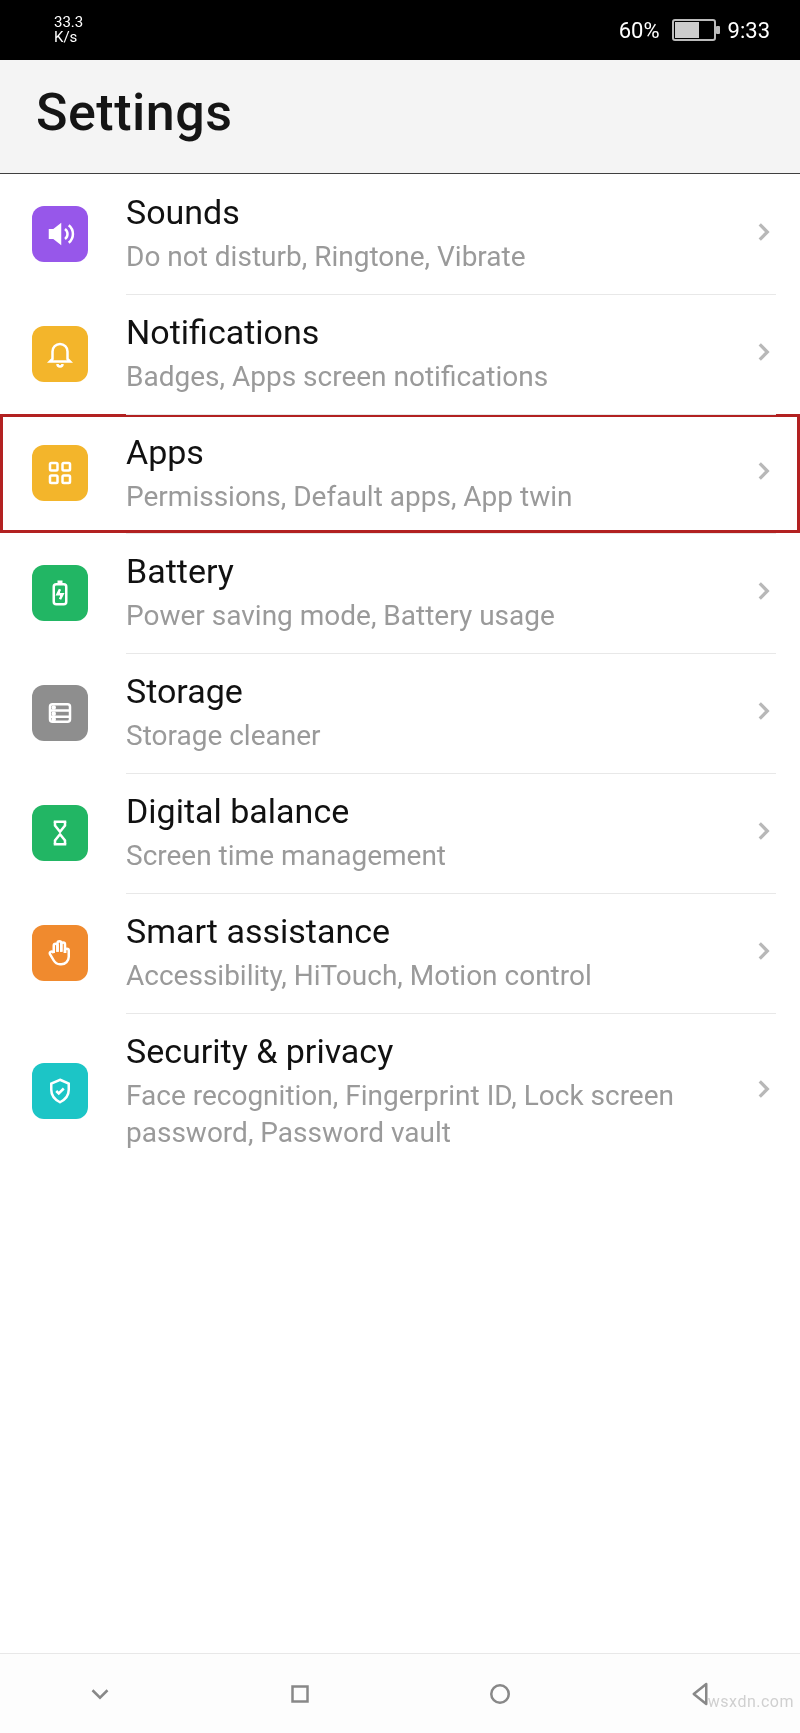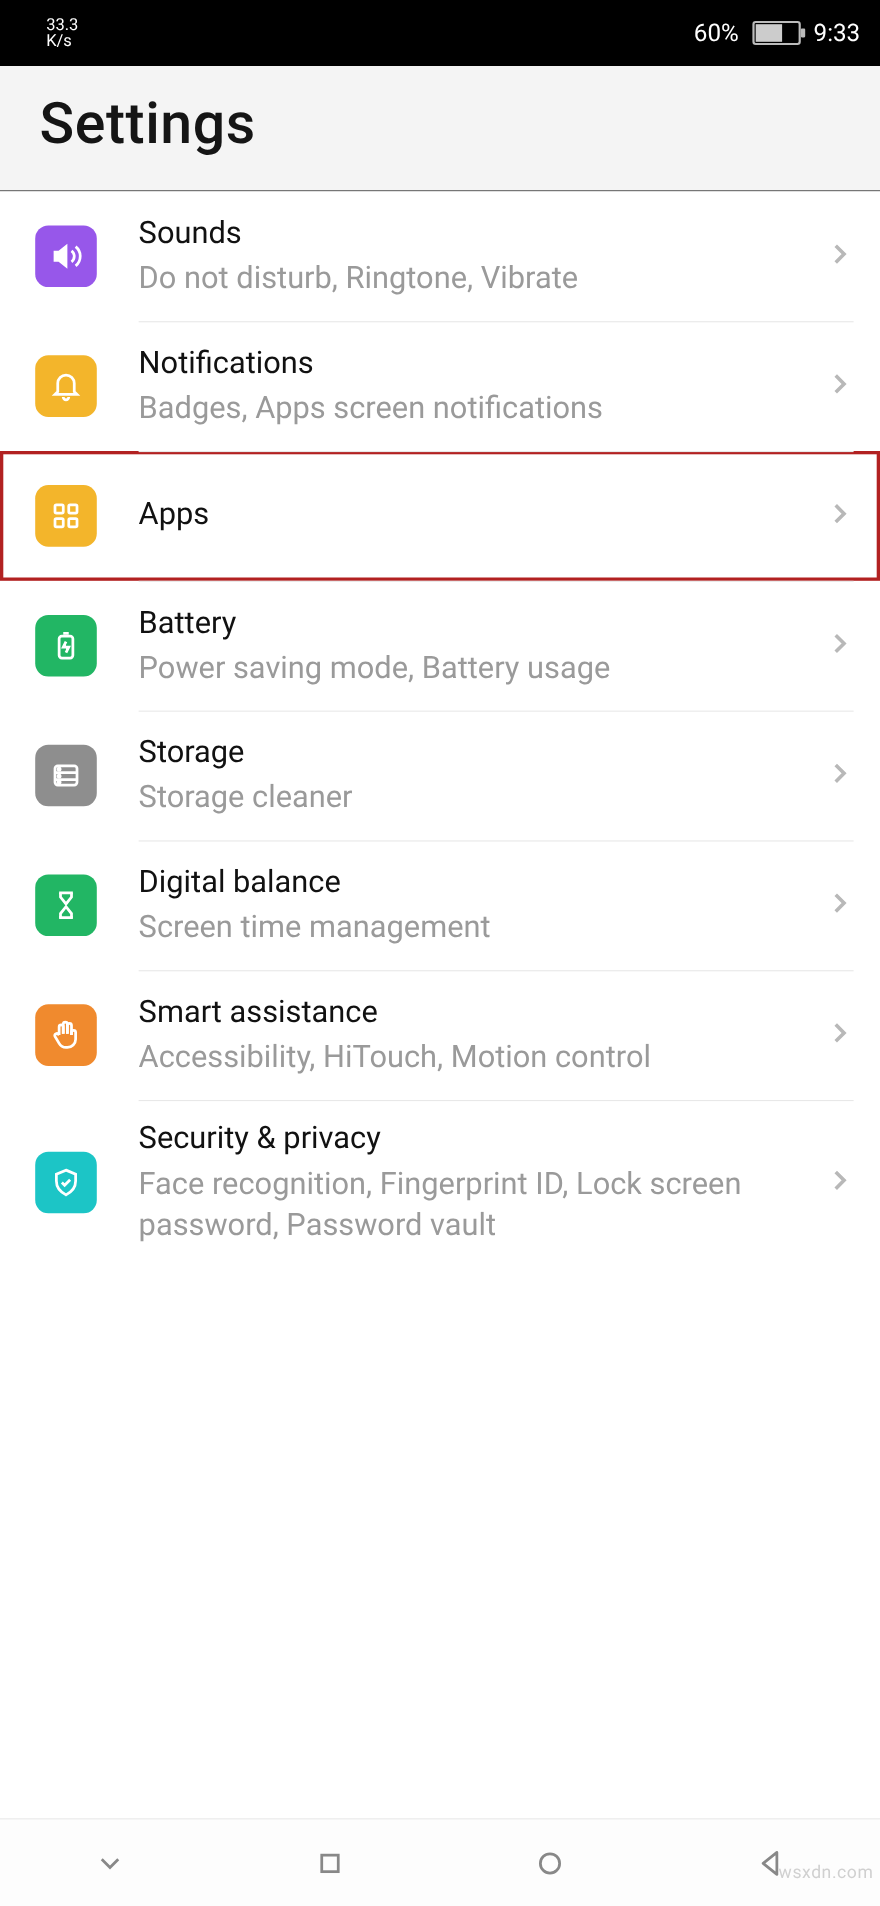--- a/index.html
+++ b/index.html
@@ -13,21 +13,21 @@
   }
 
   
   .status-bar {
     background: #000;
     color: #fff;
     height: 60px;
     display: flex;
     align-items: center;
     justify-content: space-between;
-    padding: 0 18px;
+    padding: 0 30px;
     font-size: 22px;
   }
   .status-left, .status-right { display: flex; align-items: center; gap: 12px; }
   .speed { font-size: 15px; line-height: 1; text-align: left; }
   .speed .unit { font-size: 15px; display: block; }
   .status-icon { display: inline-flex; align-items: center; }
   .battery-box {
     width: 44px; height: 22px;
     border: 2px solid #bbb;
     border-radius: 3px;
@@ -92,21 +92,21 @@
     align-items: center;
     justify-content: center;
     margin-right: 38px;
   }
   .icon-slot svg { width: 30px; height: 30px; }
   .text-slot {
     flex: 1 1 auto;
     padding-right: 16px;
   }
   .row-title {
-    font-size: 28px;
+    font-size: 34px;
     color: #111;
     font-weight: 400;
     margin-bottom: 6px;
   }
   .row-sub {
     font-size: 28px;
     color: #9a9a9a;
     line-height: 1.35;
   }
   .chevron {
@@ -248,20 +248,21 @@
     <div class="icon-slot bg-amber">
       <svg viewBox="0 0 24 24" fill="none" stroke="#fff" stroke-width="2">
         <rect x="4" y="4" width="6" height="6" rx="1"></rect>
         <rect x="14" y="4" width="6" height="6" rx="1"></rect>
         <rect x="4" y="14" width="6" height="6" rx="1"></rect>
         <rect x="14" y="14" width="6" height="6" rx="1"></rect>
       </svg>
     </div>
     <div class="text-slot">
       <div class="row-title">Apps</div>
+      <div class="row-sub">Permissions, Default apps, App twin</div>
     </div>
     <span class="chevron">
       <svg viewBox="0 0 24 24" fill="none" stroke="currentColor" stroke-width="3">
           <path d="M9 5l7 7-7 7"></path>
         </svg>
     </span>
   </div>
 
   <div class="row">
     <div class="icon-slot bg-green">

